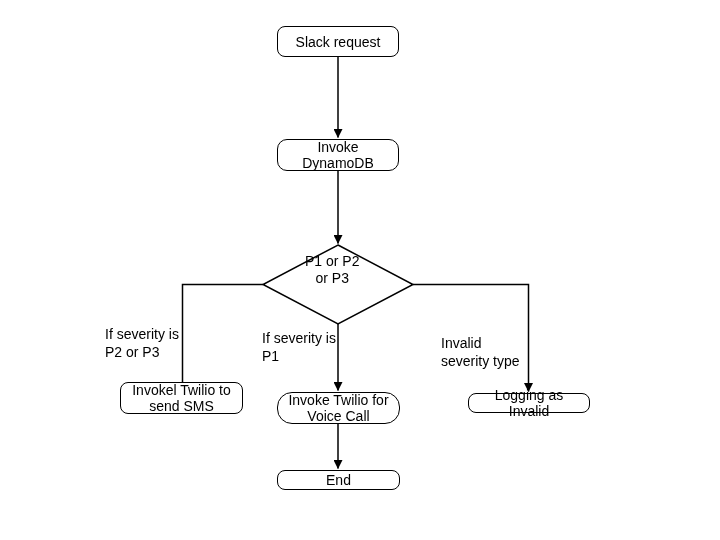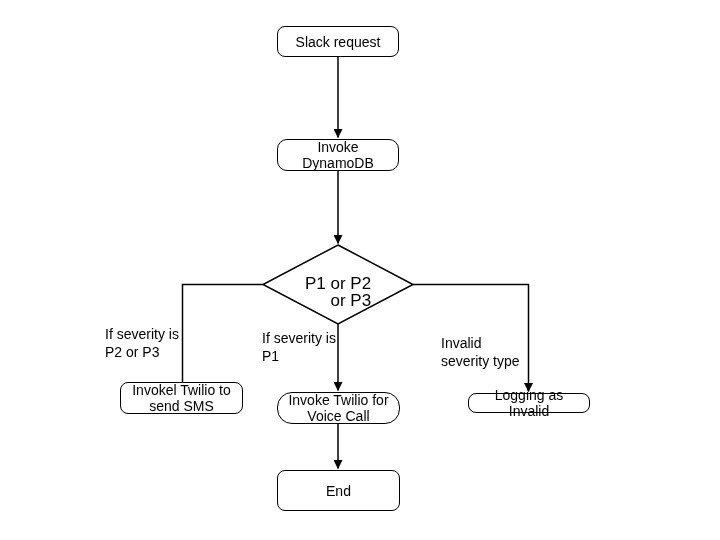--- a/index.html
+++ b/index.html
@@ -35,28 +35,28 @@
     text-align: center;
     font-size: 14px;
     line-height: 16px;
     white-space: pre-line;
   }
   .node-slack    { left: 277px; top: 26px;  width: 122px; height: 31px; }
   .node-dynamodb { left: 277px; top: 139px; width: 122px; height: 32px; border-radius: 10px; }
   .node-sms      { left: 120px; top: 382px; width: 123px; height: 32px; }
   .node-voice    { left: 277px; top: 392px; width: 123px; height: 32px; border-radius: 15px; }
   .node-logging  { left: 468px; top: 393px; width: 122px; height: 20px; }
-  .node-end      { left: 277px; top: 470px; width: 123px; height: 41px; }
+  .node-end      { left: 277px; top: 470px; width: 123px; height: 20px; }
   .diamond-label {
     position: absolute;
     left: 305px;
-    top: 275px;
-    font-size: 17px;
+    top: 253px;
+    font-size: 14px;
     line-height: 17px;
-    text-align: right;
+    text-align: center;
     white-space: pre-line;
   }
   .edge-label {
     position: absolute;
     font-size: 14px;
     line-height: 18px;
     text-align: left;
     white-space: pre-line;
   }
   .edge-label-sms     { left: 105px; top: 325px; }

